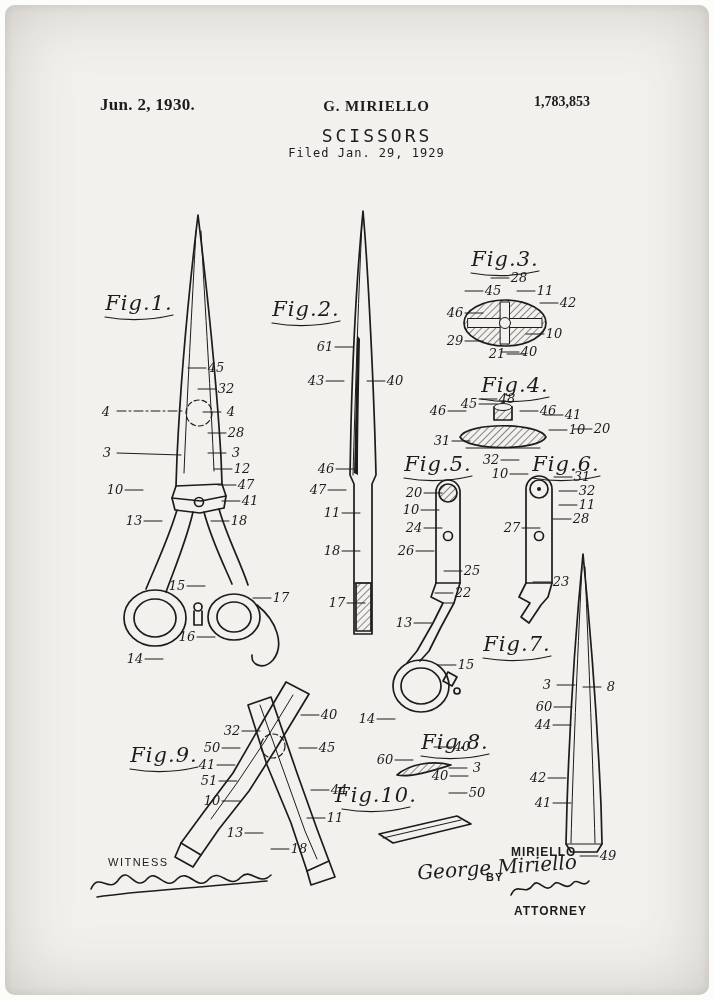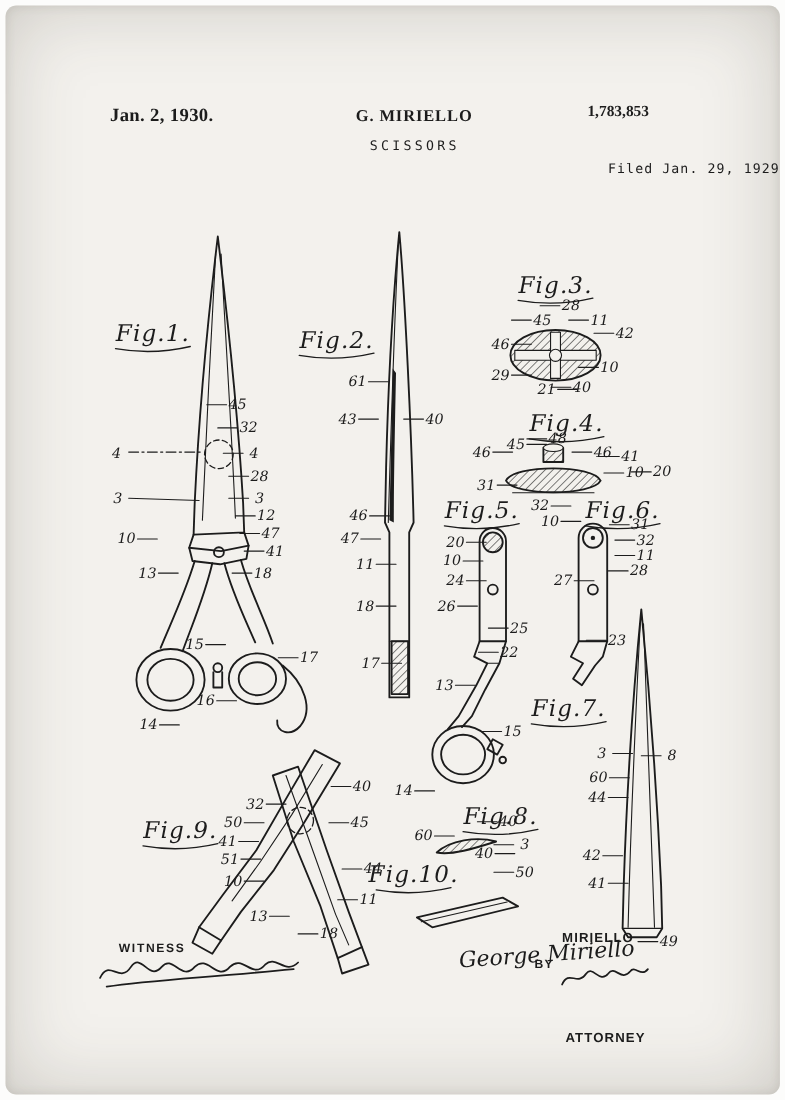--- a/index.html
+++ b/index.html
@@ -23,27 +23,27 @@
   #drawing .leader { stroke-width:1; }
   #drawing .fig-underline { stroke-width:1.2; }
   #drawing .sig { stroke-width:1.6; }
   #drawing text { stroke:none; fill:var(--ink); }
   #drawing text.fig-label { font:italic 21px "DejaVu Serif", serif; text-anchor:middle; letter-spacing:1px; }
   #drawing text.ref-num { font:italic 13px "DejaVu Serif", serif; text-anchor:middle; }
   .hdr, .ftr { position:absolute; white-space:nowrap; }
   .date   { left:95px;  top:90px;  font-weight:bold; font-size:17px; letter-spacing:.3px; }
   .name   { left:15px; right:0; top:93px; text-align:center; font-weight:bold; font-size:15px; letter-spacing:.8px;padding-left:24px; }
   .number { right:119px; top:89px; font-weight:bold; font-size:14px; }
-  .title  { left:0; right:0; top:120px; text-align:center; font-family:"DejaVu Sans Mono", monospace; font-size:12px; letter-spacing:3px;padding-left:40px; }
-  .filed  { left:0; right:0; top:141px; text-align:right; font-family:"DejaVu Sans Mono", monospace; font-size:12px; letter-spacing:1px;padding-left:19px; }
-  .witness      { left:103px; top:851px; font-family:"Liberation Sans", sans-serif; font-weight:bold; font-size:11px; letter-spacing:1.5px; }
+  .title  { left:0; right:0; top:120px; text-align:center; font-family:"DejaVu Sans Mono", monospace; font-size:18px; letter-spacing:3px;padding-left:40px; }
+  .filed  { left:0; right:0; top:141px; text-align:center; font-family:"DejaVu Sans Mono", monospace; font-size:12px; letter-spacing:1px;padding-left:19px; }
+  .witness      { left:103px; top:851px; font-family:"Liberation Sans", sans-serif; font-weight:normal; font-size:11px; letter-spacing:1.5px; }
   .inventor-sig { left:412px; top:850px; font:italic 20px "DejaVu Serif", serif; transform:rotate(-4deg); }
   .inventor-lbl { left:506px; top:840px; font-family:"Liberation Sans", sans-serif; font-weight:bold; font-size:12px; letter-spacing:1px; }
   .by           { left:481px; top:866px; font-family:"Liberation Sans", sans-serif; font-weight:bold; font-size:11px; letter-spacing:1px;text-align:right; }
-  .attorney     { left:509px; top:899px; font-family:"Liberation Sans", sans-serif; font-weight:bold; font-size:12px; letter-spacing:1px;margin-top:32px; }
+  .attorney     { left:509px; top:899px; font-family:"Liberation Sans", sans-serif; font-weight:bold; font-size:12px; letter-spacing:1px; }
 </style>
 </head>
 <body>
 
 <div class="paper">
 
   <svg id="drawing" width="714" height="1000" viewBox="0 0 714 1000">
     <defs>
       <pattern id="hatch" width="5" height="5" patternUnits="userSpaceOnUse" patternTransform="rotate(45)">
         <line class="px" x1="0" y1="0" x2="0" y2="5"></line>
@@ -346,21 +346,21 @@
       <g>
         <path class="fig-underline" d="M337,804 Q371,810 405,802"></path>
         <text x="371" y="797" class="fig-label">Fig.10.</text>
         <line x1="462" y1="763" x2="444" y2="763" class="leader"></line>
         <text x="472" y="767" class="ref-num">3</text>
         <line x1="462" y1="788" x2="444" y2="788" class="leader"></line>
         <text x="472" y="792" class="ref-num">50</text>
       </g>
     </svg>
 
-  <div class="hdr date">Jan. 2, 1930.</div>
+  <div class="hdr date">Jun. 2, 1930.</div>
   <div class="hdr name">G. MIRIELLO</div>
   <div class="hdr number">1,783,853</div>
   <div class="hdr title">SCISSORS</div>
   <div class="hdr filed">Filed Jan. 29, 1929</div>
 
   <div class="ftr witness">WITNESS</div>
   <div class="ftr inventor-sig">George  Miriello</div>
   <div class="ftr inventor-lbl">MIRIELLO</div>
   <div class="ftr by">BY</div>
   <div class="ftr attorney">ATTORNEY</div>

